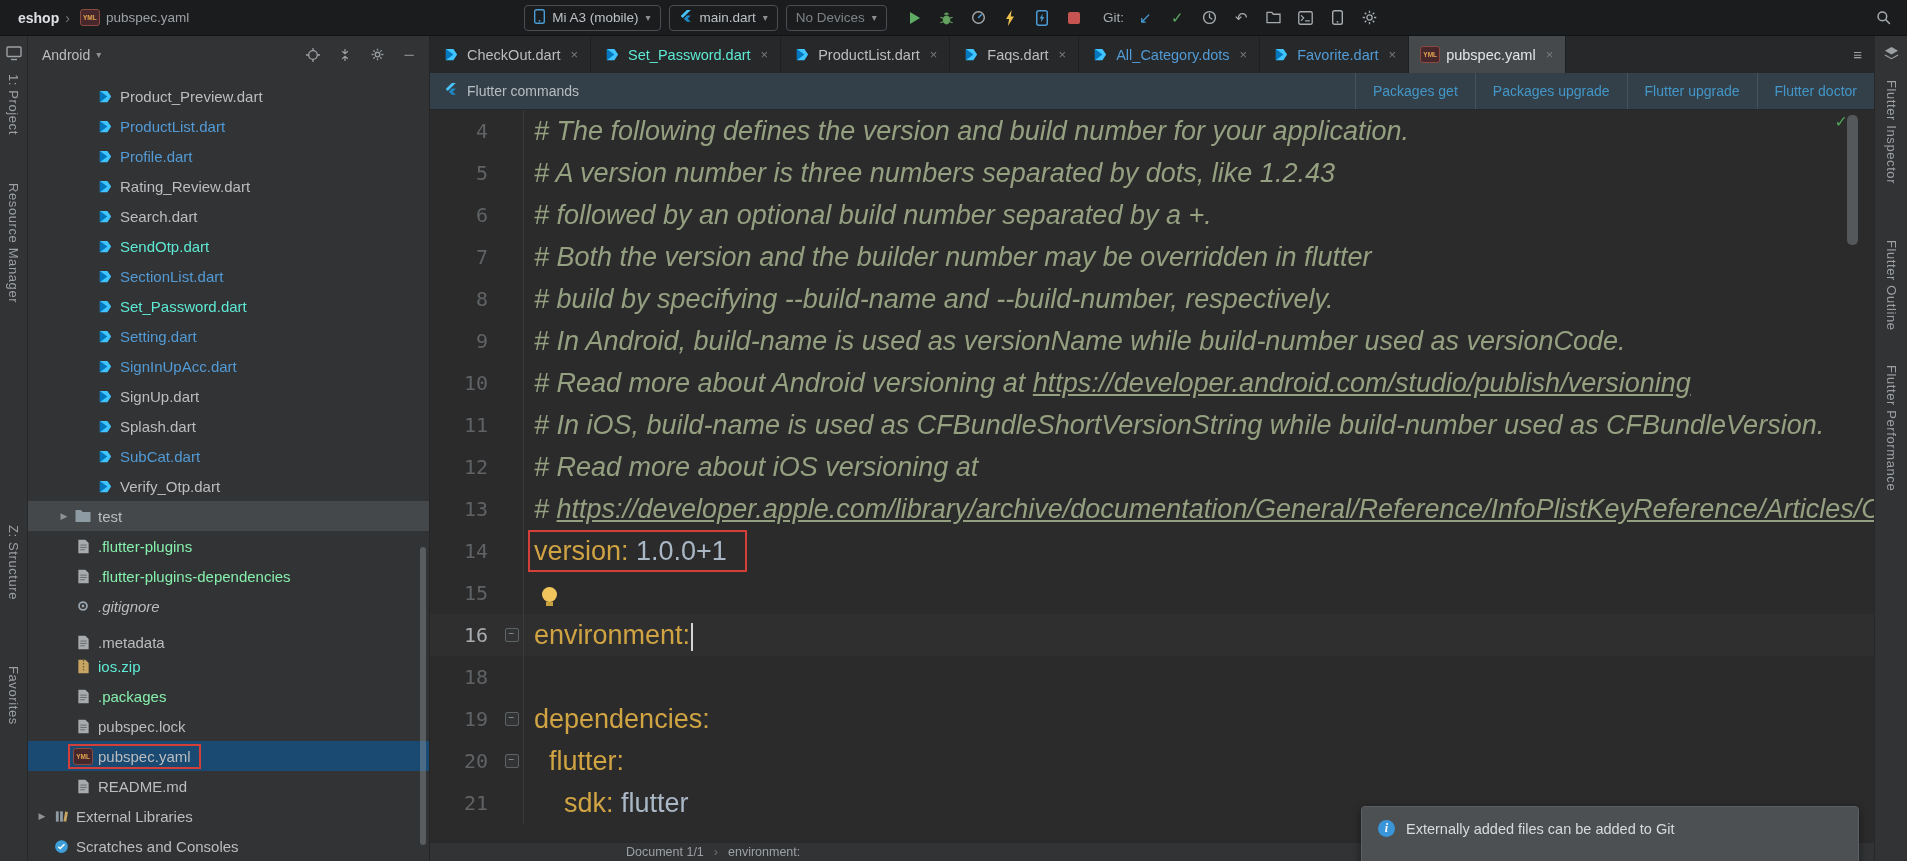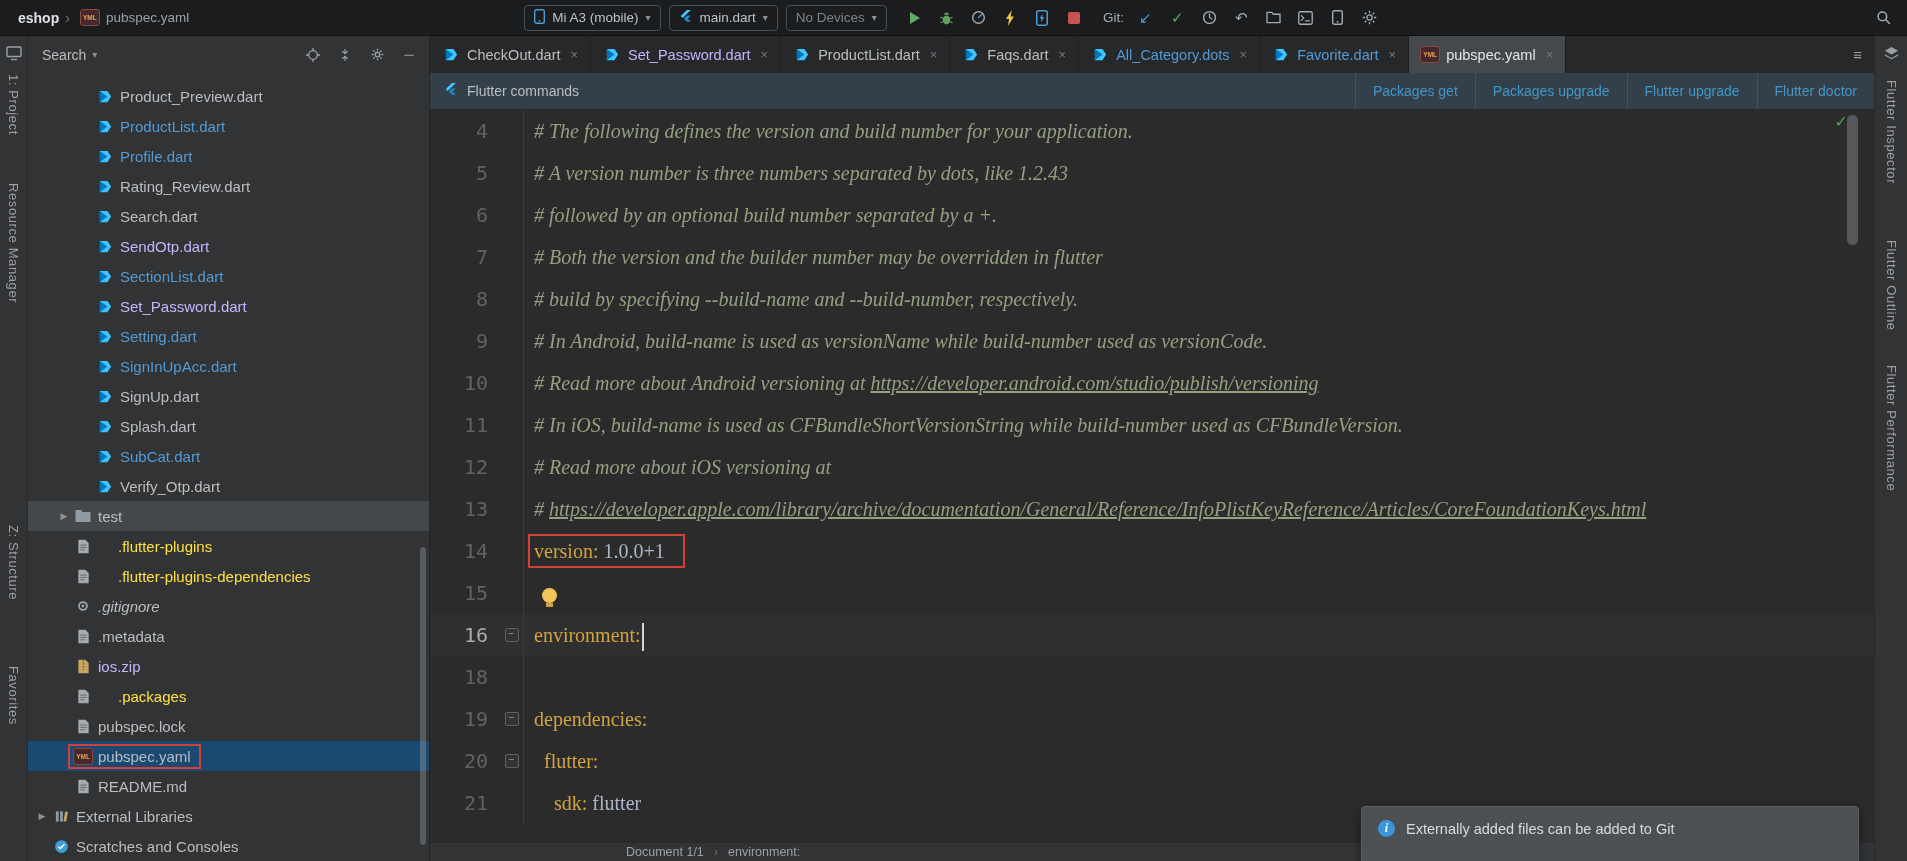--- a/index.html
+++ b/index.html
@@ -48,22 +48,22 @@
   .phb{display:inline-flex;align-items:center;justify-content:center;width:16px;height:16px;font-size:13px;}
   .tree{flex:1;overflow:hidden;padding-top:8px;}
   .row{height:30px;display:flex;align-items:center;font-size:15px;color:#BBBDBF;box-sizing:border-box;}
   .row .arrow{width:16px;color:#8F9294;font-size:9px;text-align:center;flex-shrink:0;}
   .row .ticon{width:18px;height:16px;margin:0 6px 0 2px;display:inline-flex;align-items:center;
     justify-content:center;flex-shrink:0;}
   .row-inner{display:inline-flex;align-items:center;}
   .selected{background:#1A4972;}
   .hovered{background:#45484B;}
   .c-blue{color:#539BD6;}
-  .c-red{color:#c4b5fd;}
-  .c-olive{color:#fde047;margin-left:20px;}
+  .c-red{color:#5eead4;}
+  .c-olive{color:#86efac;}
   .annot-tree{display:inline-flex;align-items:center;outline:2px solid #D43F3A;outline-offset:2px;
     padding-right:6px;}
   .vthumb{position:absolute;background:rgba(155,162,168,0.38);border-radius:5px;}
   
   .editor-col{flex:1;display:flex;flex-direction:column;position:relative;overflow:hidden;background:#2B2B2B;}
   .tabbar{height:37px;background:#26282A;display:flex;align-items:stretch;flex-shrink:0;}
   .tab{display:flex;align-items:center;gap:7px;padding:0 12px;border-right:1px solid #1D1F21;
     font-size:14.5px;color:#BBBDBF;white-space:nowrap;}
   .tab.active{background:#46494C;color:#E3E5E8;}
   .tab .close{color:#787B7E;font-size:13px;margin-left:3px;}
@@ -84,21 +84,21 @@
   .gutter-num{width:58px;text-align:right;padding-right:12px;color:#606366;flex-shrink:0;
     font-family:"DejaVu Sans Mono",monospace;font-size:20px;}
   .gutter-num.cur{color:#A9ADB0;}
   .fold-col{width:24px;height:100%;flex-shrink:0;display:flex;align-items:center;justify-content:center;
     border-right:1px solid #3A3A3A;box-sizing:border-box;}
   .fm{width:12px;height:12px;border:1px solid #5E6366;border-radius:2px;color:#9DA0A2;font-size:10px;
     line-height:10px;text-align:center;background:#313335;}
   .fm-end{width:10px;height:11px;background:#6A6E72;
     clip-path:polygon(50% 0,100% 35%,100% 100%,0 100%,0 35%);}
   .code-text{white-space:pre;flex:1;overflow:hidden;padding-left:10px;
-    font-family:Liberation Serif, serif;font-size:20px;line-height:42px;}
+    font-family:Liberation Sans, sans-serif;font-size:27px;line-height:42px;}
   .t-comment{color:#95A081;font-style:italic;}
   .t-link{color:#95A081;font-style:italic;text-decoration:underline;}
   .t-key{color:#D0A343;}
   .t-plain{color:#A9B7C6;}
   .t-string{color:#6A8759;}
   .annot{outline:2px solid #D43F3A;outline-offset:4px;padding-right:14px;}
   .caret{display:inline-block;width:2px;height:28px;background:#D4D4D4;vertical-align:middle;margin-left:1px;}
   .bulb{display:inline-block;width:15px;height:15px;border-radius:50%;background:#F2C55C;position:relative;
     margin-left:8px;vertical-align:middle;}
   .bulb::after{content:"";position:absolute;bottom:-4px;left:4px;width:7px;height:4px;background:#C9A23F;}
@@ -244,21 +244,21 @@
         </svg></span>
   <div class="vlabel">1: Project</div>
       <div class="vlabel">Resource Manager</div>
       <div class="vlabel">Z: Structure</div>
       <div class="vlabel">Favorites</div>
     </div>
 
   <div class="project-panel">
     <div class="panel-header">
       <span class="ph-title">
-        <span>Search</span>
+        <span>Android</span>
         <span class="dd-arr">▾</span>
       </span>
       <span class="ph-icons">
         <span class="phb" id="ph-target">
             <svg width="14" height="14" viewBox="0 0 14 14">
               <circle cx="7" cy="7" r="4.3" fill="none" stroke="#9DA0A3" stroke-width="1.3"></circle>
               <path d="M7 0v3M7 11v3M0 7h3M11 7h3" stroke="#9DA0A3" stroke-width="1.3"></path>
             </svg>
           </span>
         <span class="phb" id="ph-collapse">
@@ -486,21 +486,21 @@
           <span class="row-inner">
             <span class="ticon">
               <svg width="14" height="14" viewBox="0 0 16 16">
                 <circle cx="8" cy="8" r="4.5" fill="none" stroke="#9AA7B0" stroke-width="2"></circle>
                 <circle cx="8" cy="8" r="1.6" fill="#9AA7B0"></circle>
               </svg>
             </span>
             <span>.gitignore</span>
           </span>
         </div>
-        <div class="row" style="padding-left: 28px;">
+        <div class="row" style="padding-left: 28px; align-items: flex-end;">
           <span class="arrow"></span>
           <span class="row-inner">
             <span class="ticon">
               <svg width="13" height="15" viewBox="0 0 13 16">
                 <path d="M1 .8h7.5L12 4.3v10.9H1V.8z" fill="#A7ABAE"></path>
                 <path d="M3 6.5h7M3 9h7M3 11.5h5" stroke="#64686B" stroke-width="1"></path>
               </svg>
             </span>
             <span>.metadata</span>
           </span>

